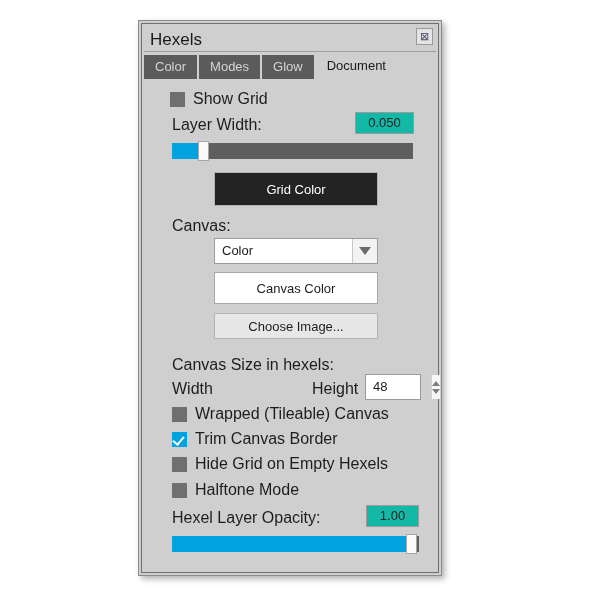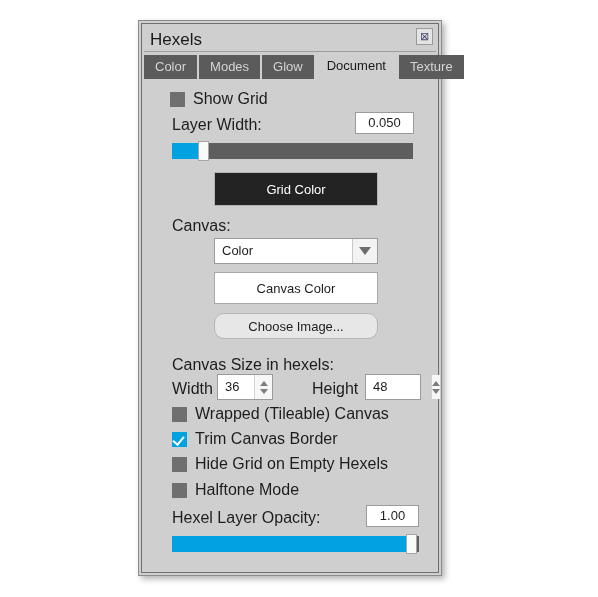--- a/index.html
+++ b/index.html
@@ -141,21 +141,21 @@
     top: 2px;
     width: 5px;
     height: 9px;
     border-right: 2px solid #ffffff;
     border-bottom: 2px solid #ffffff;
     transform: rotate(40deg);
   }
 
   
   .value-box {
-    background: #ffffff;
+    background: #14b8a6;
     border: 1px solid #9b9b9b;
     font-size: 13px;
     color: #1d1d1d;
     text-align: center;
     line-height: 20px;
     box-sizing: border-box;
     cursor: text;
   }
 
   
@@ -297,21 +297,20 @@
       <div id="close-button">
         <span id="close-icon">⊠</span>
       </div>
     </div>
 
     <div id="tabstrip">
       <div class="tab">Color</div>
       <div class="tab">Modes</div>
       <div class="tab">Glow</div>
       <div class="tab active">Document</div>
-      <div class="tab">Texture</div>
     </div>
 
     <div id="panel-body">
 
       <div class="check-row" style="left:26px; top:11px;">
         <span class="checkbox"></span>
         <span class="label">Show Grid</span>
       </div>
 
       <div class="label" style="position:absolute; left:28px; top:37px;">Layer Width:</div>
@@ -332,34 +331,27 @@
         <span id="canvas-dropdown-value">Color</span>
         <span id="canvas-dropdown-arrow">
           <span class="tri-down"></span>
         </span>
       </div>
 
       <div class="big-button" id="canvas-color-button" style="left:70px; top:193px; width:164px; height:32px;justify-content:center;">
         <span>Canvas Color</span>
       </div>
 
-      <div class="big-button" id="choose-image-button" style="left:70px; top:234px; width:164px; height:26px;border-radius:10px;">
+      <div class="big-button" id="choose-image-button" style="left:70px; top:234px; width:164px; height:26px;">
         <span>Choose Image...</span>
       </div>
 
       <div class="label" style="position:absolute; left:28px; top:277px;">Canvas Size in hexels:</div>
 
       <div class="label" style="position:absolute; left:28px; top:301px;">Width</div>
-      <div class="spinner" style="left:73px; top:295px;">
-        <span class="spinner-value">36</span>
-        <span class="spinner-arrows">
-          <span class="tri-up-sm"></span>
-          <span class="tri-down-sm"></span>
-        </span>
-      </div>
 
       <div class="label" style="position:absolute; left:168px; top:301px;">Height</div>
       <div class="spinner" style="left:221px; top:295px;gap:44px;">
         <span class="spinner-value">48</span>
         <span class="spinner-arrows">
           <span class="tri-up-sm"></span>
           <span class="tri-down-sm"></span>
         </span>
       </div>
 

